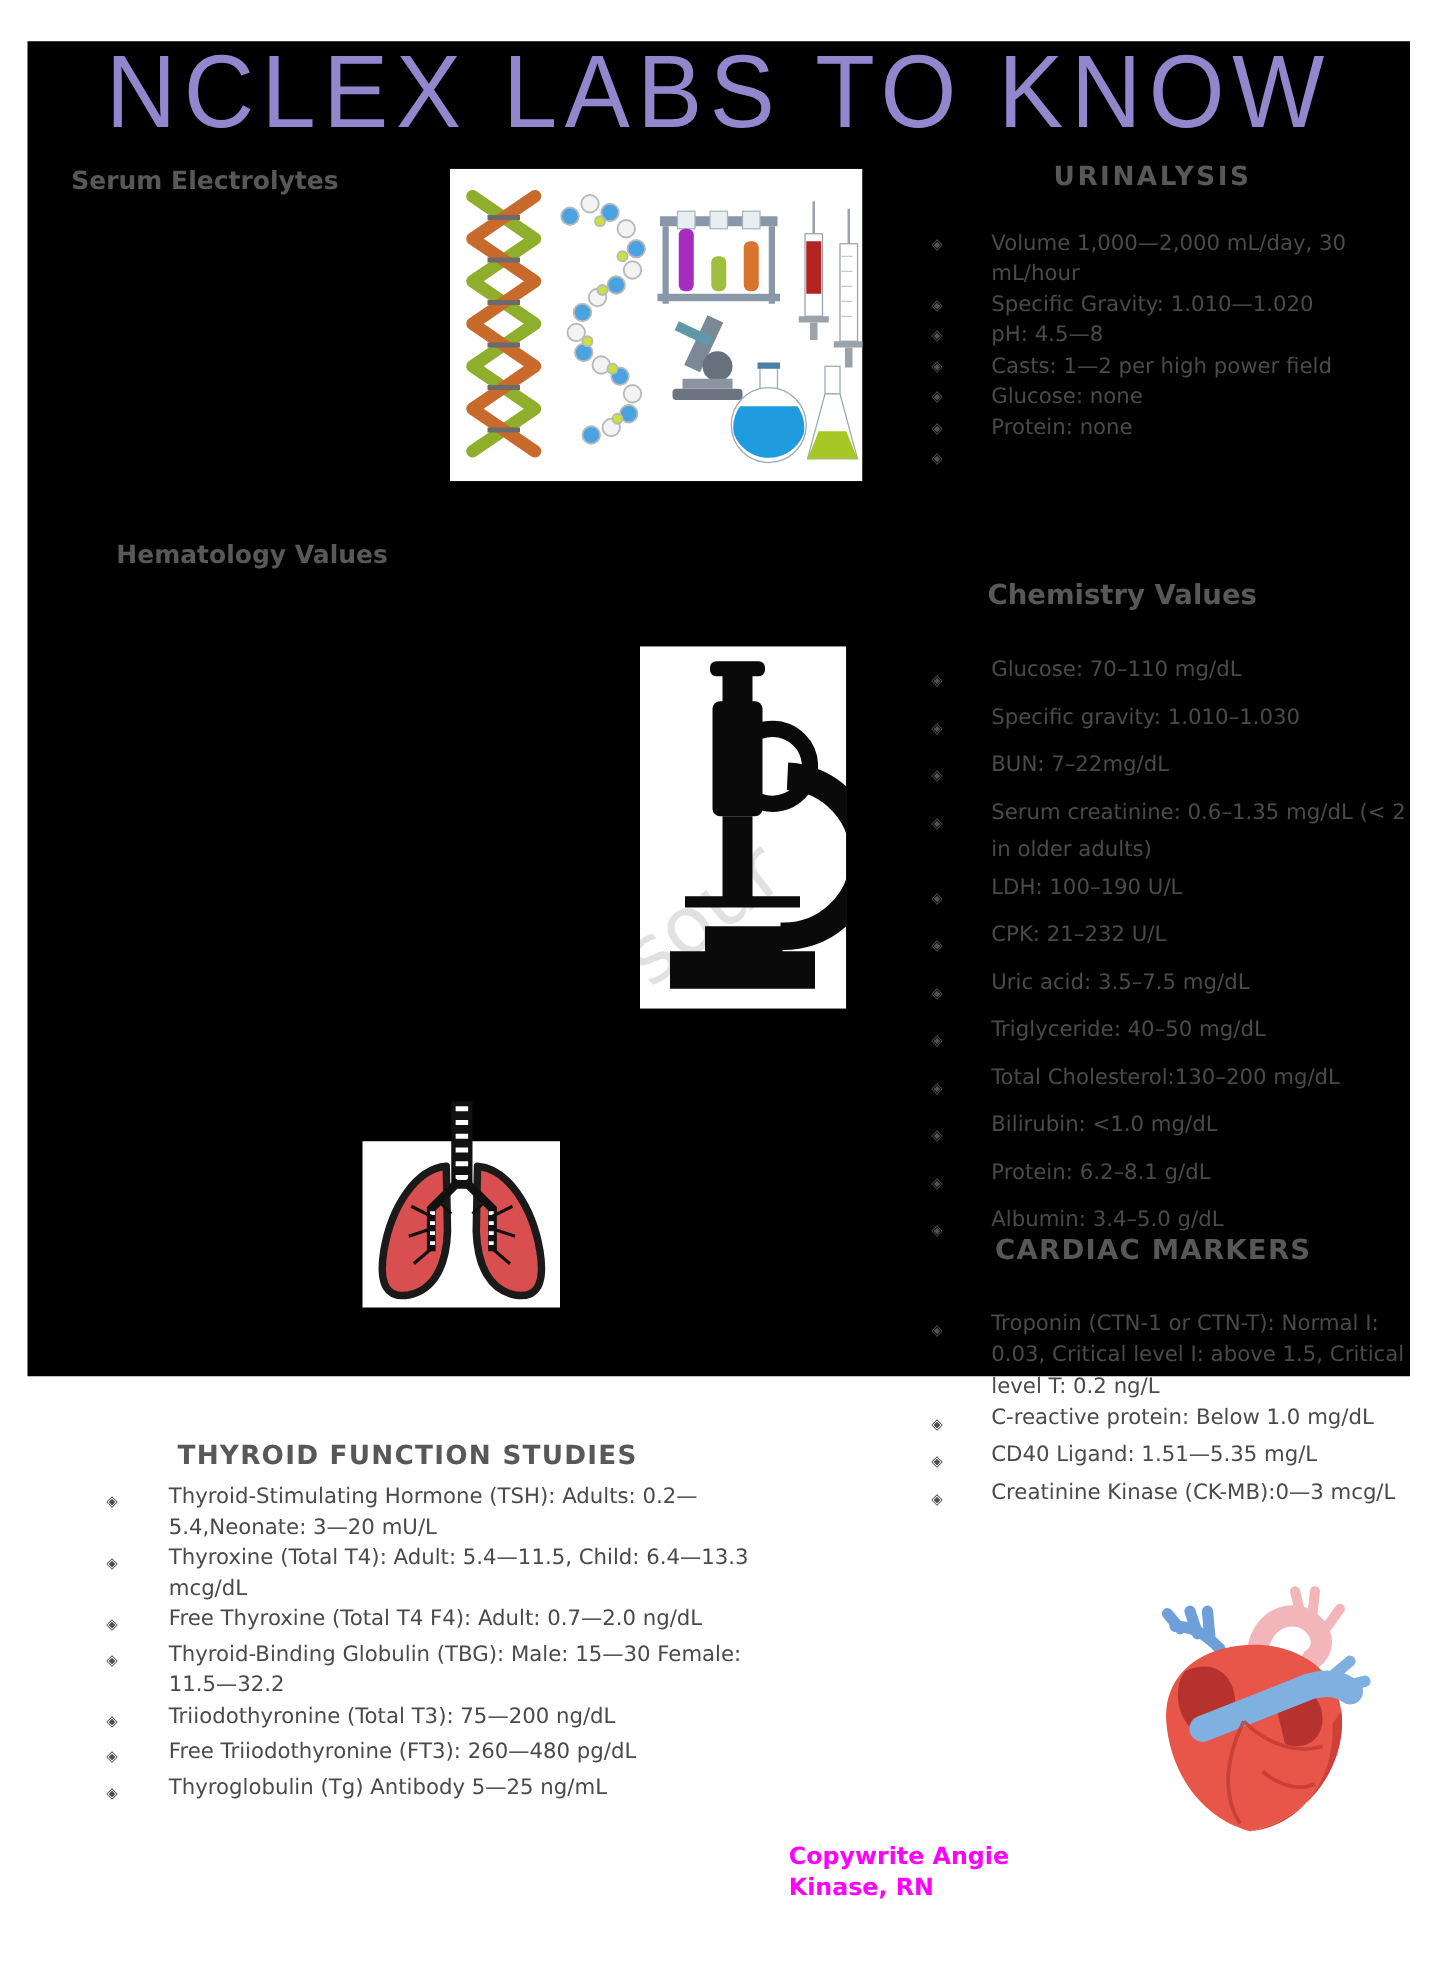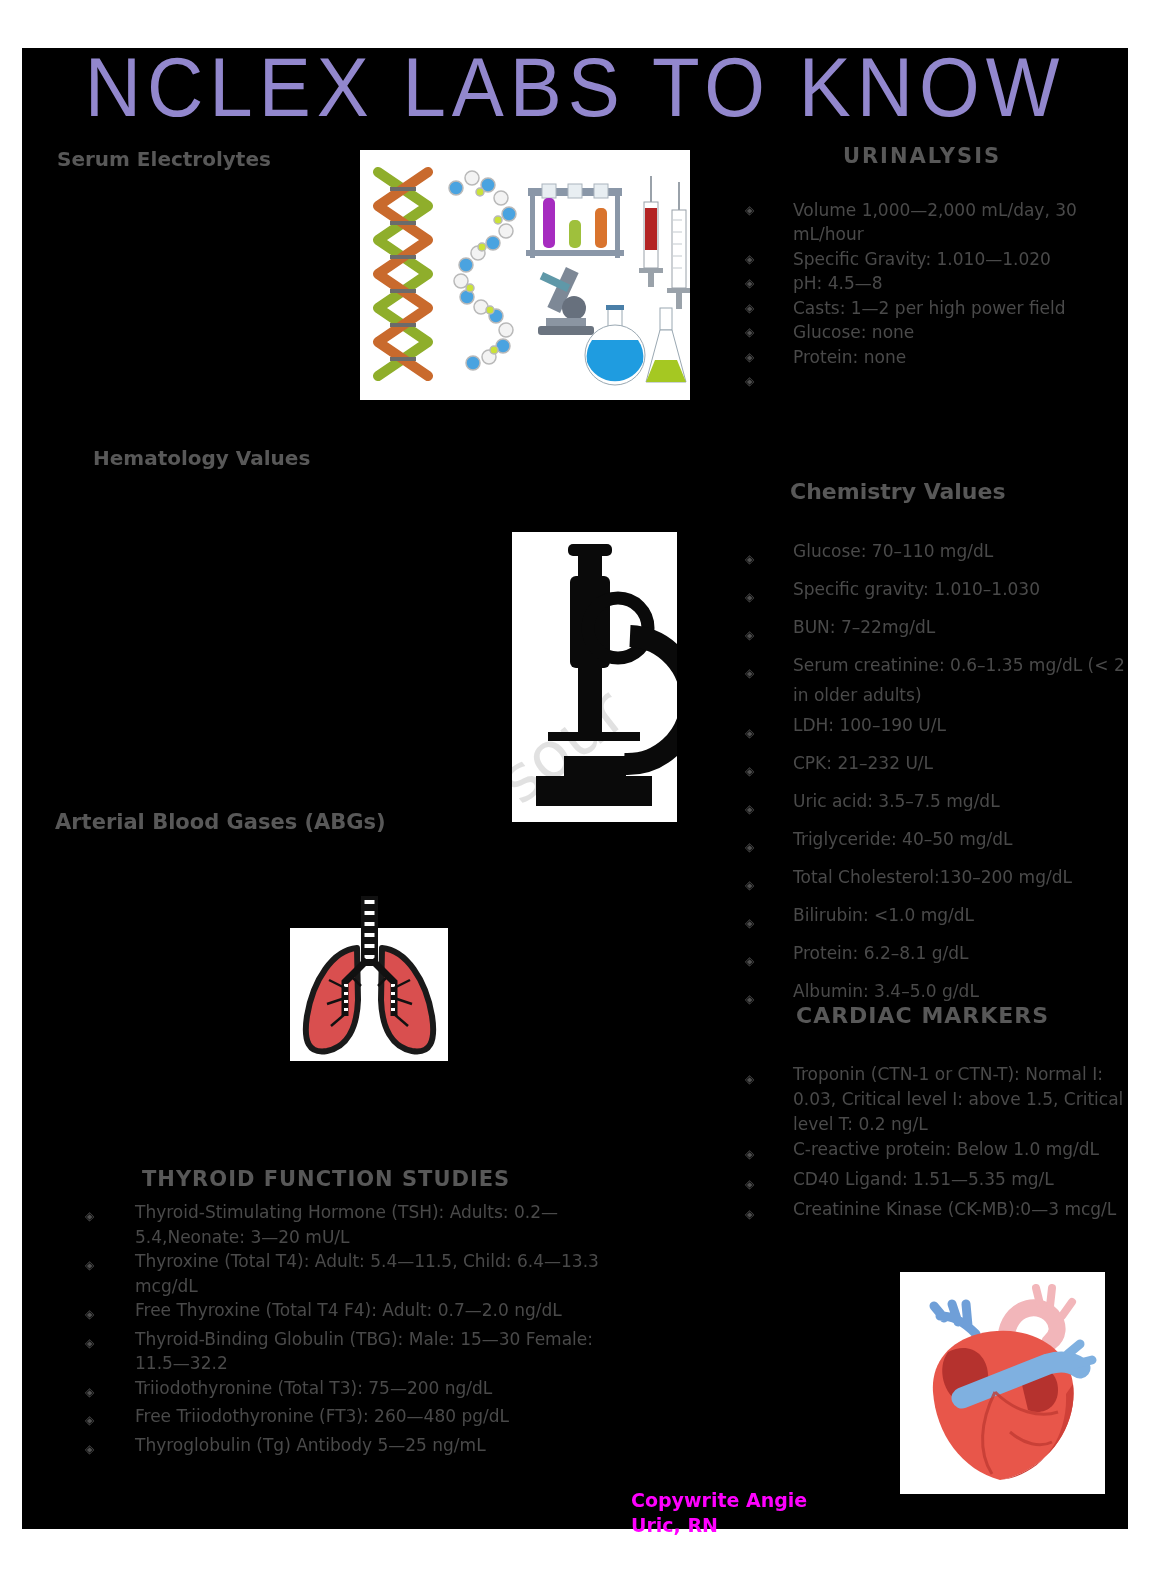--- a/index.html
+++ b/index.html
@@ -1,18 +1,18 @@
 <!DOCTYPE html>
 <html><head>
 <meta charset="utf-8">
 <style>
   html,body{margin:0;padding:0;background:#ffffff;}
   .page{position:relative;width:1152px;height:1584px;background:#ffffff;overflow:hidden;
         font-family:"DejaVu Sans","Liberation Sans",sans-serif;}
-  .board{position:absolute;left:22px;top:48px;width:1106px;height:1481px;background:#000000;}
+  .board{position:absolute;left:22px;top:33px;width:1106px;height:1068px;background:#000000;}
   .title{position:absolute;left:0;top:-8px;width:100%;text-align:center;
          color:#9287cd;font-size:78px;font-weight:400;letter-spacing:6px;
          font-family:"Liberation Sans",sans-serif;transform:scaleY(1.06);transform-origin:top;}
   .hdg{position:absolute;color:#585858;font-weight:bold;}
   .h-serum{left:35px;top:99px;font-size:20px;}
   .h-hema{left:71px;top:398px;font-size:20px;}
   .h-abg{left:33px;top:762px;font-size:21px;}
   .h-thyroid{left:120px;top:1092px;font-size:21px;letter-spacing:1px;margin-top:27px;}
   .h-urin{left:700px;top:96px;width:400px;text-align:center;font-size:21px;letter-spacing:2px;}
   .h-chem{left:768px;top:431px;font-size:22px;}
@@ -31,21 +31,20 @@
 </head>
 <body>
 
 <div class="page">
   <div class="board">
 
     <div class="title">NCLEX LABS TO KNOW</div>
 
     <div class="hdg h-serum">Serum Electrolytes</div>
     <div class="hdg h-hema">Hematology Values</div>
-    <div class="hdg h-abg">Arterial Blood Gases (ABGs)</div>
     <div class="hdg h-thyroid">THYROID FUNCTION STUDIES</div>
 
     <div class="imgbox" style="left:338px;top:102px">
       <svg width="330" height="250" viewBox="0 0 330 250">
         <rect x="0" y="0" width="330" height="250" fill="#ffffff"></rect>
 
         <polyline points="18,22 68,56 18,90 68,124 18,158 68,192 18,226" fill="none" stroke="#8fae2b" stroke-width="10" stroke-linejoin="round" stroke-linecap="round"></polyline>
         <polyline points="68,22 18,56 68,90 18,124 68,158 18,192 68,226" fill="none" stroke="#c96a2d" stroke-width="10" stroke-linejoin="round" stroke-linecap="round"></polyline>
         <g stroke="#6b6b6b" stroke-width="4">
           <line x1="30" y1="39" x2="56" y2="39"></line>
@@ -342,17 +341,17 @@
         <span class="t">Free Triiodothyronine (FT3): 260—480 pg/dL</span>
       </div>
         <div class="li">
         <span class="b">◈</span>
         <span class="t">Thyroglobulin (Tg) Antibody 5—25 ng/mL</span>
       </div>
       </div>
 
     <div class="footer">
       <div>Copywrite Angie</div>
-      <div>Uric, RN</div>
+      <div>Kinase, RN</div>
     </div>
 
   </div>
 </div>
 
 </body></html>

